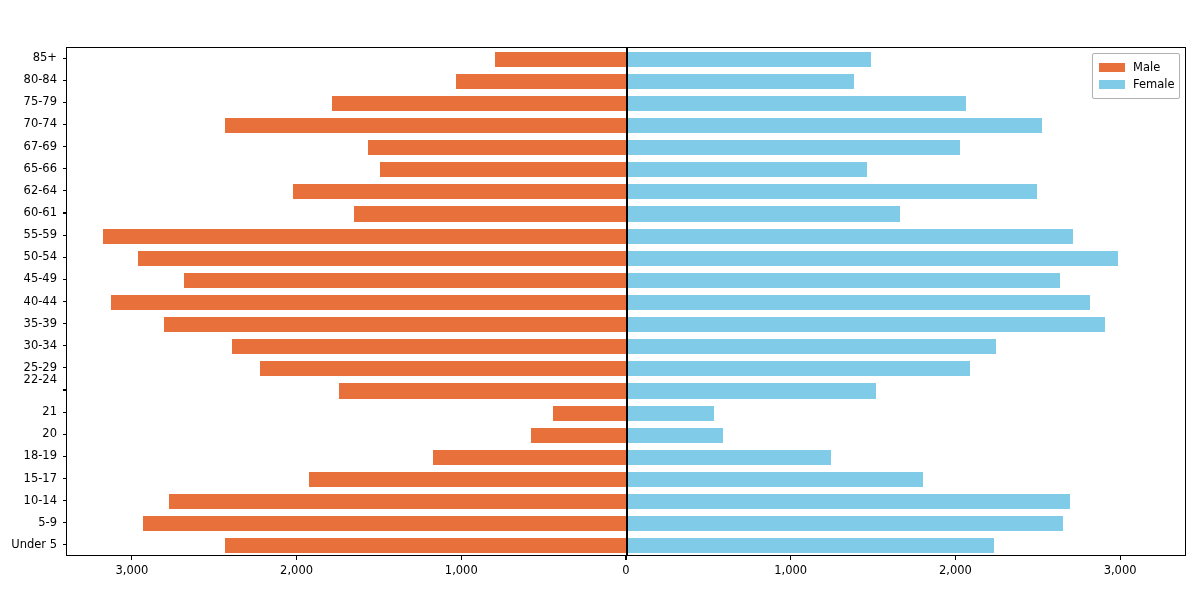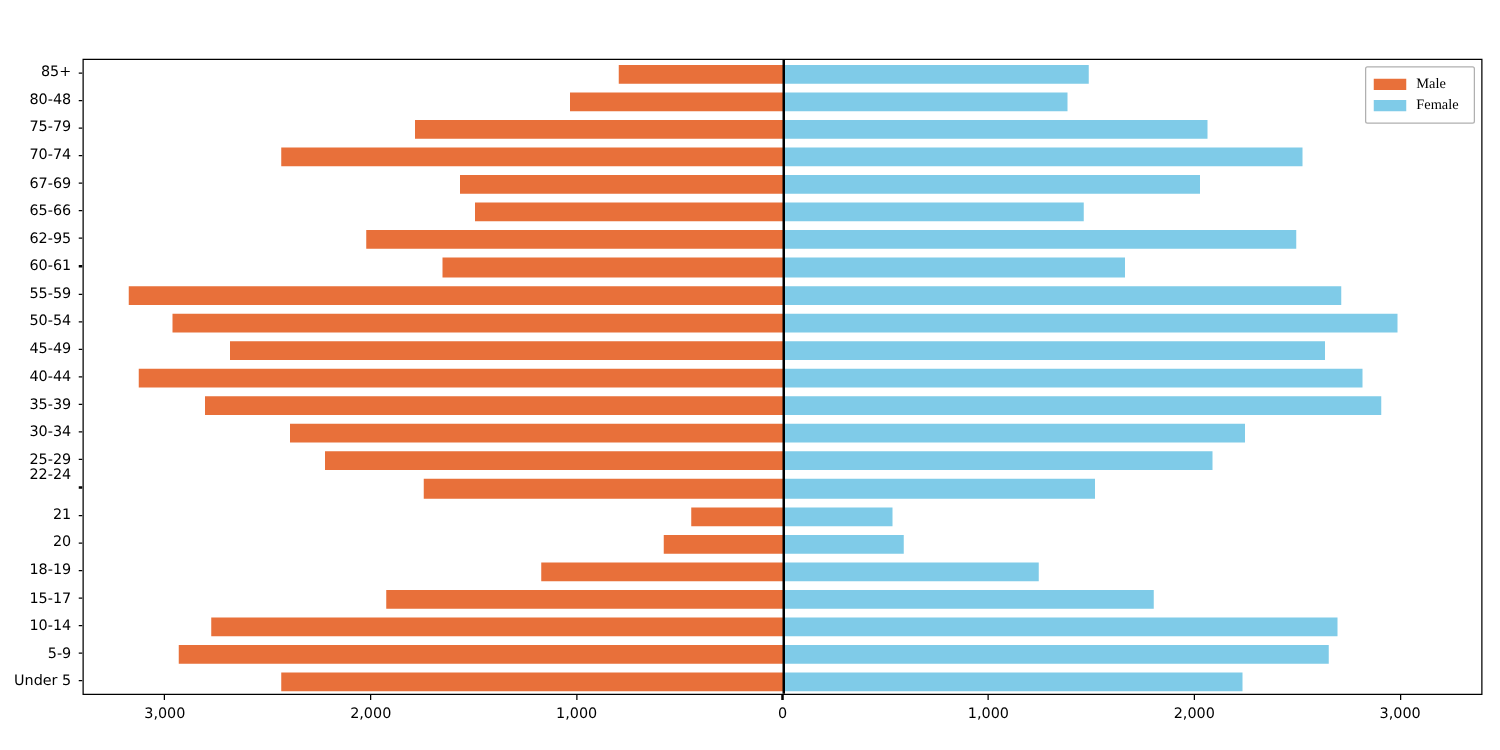--- a/index.html
+++ b/index.html
@@ -147,44 +147,43 @@
   .legend-swatch {
     width: 26px;
     height: 9px;
     margin-right: 8px;
     flex: 0 0 auto;
   }
   .legend-label {
     font-size: 11.5px;
     line-height: 1;
     white-space: nowrap;
-    font-family: Liberation Serif, serif;
   }
 </style>
 </head>
 <body>
 
 <div id="figure">
 
 
   <div id="y-axis">
       <div class="ytick-mark" style="top: 10.5152px;"></div>
       <div class="ytick-label" style="top: 5.06522px;">85+</div>
       <div class="ytick-mark" style="top: 32.6457px;"></div>
-      <div class="ytick-label" style="top: 27.1957px;">80-48</div>
+      <div class="ytick-label" style="top: 27.1957px;">80-84</div>
       <div class="ytick-mark" style="top: 54.7761px;"></div>
       <div class="ytick-label" style="top: 49.3261px;">75-79</div>
       <div class="ytick-mark" style="top: 76.9065px;"></div>
       <div class="ytick-label" style="top: 71.4565px;">70-74</div>
       <div class="ytick-mark" style="top: 99.037px;"></div>
       <div class="ytick-label" style="top: 93.587px;">67-69</div>
       <div class="ytick-mark" style="top: 121.167px;"></div>
       <div class="ytick-label" style="top: 115.717px; padding-left: 38px;">65-66</div>
       <div class="ytick-mark" style="top: 143.298px;"></div>
-      <div class="ytick-label" style="top: 137.848px;">62-95</div>
+      <div class="ytick-label" style="top: 137.848px;">62-64</div>
       <div class="ytick-mark" style="top: 165.428px;"></div>
       <div class="ytick-label" style="top: 159.978px;">60-61</div>
       <div class="ytick-mark" style="top: 187.559px;"></div>
       <div class="ytick-label" style="top: 182.109px;">55-59</div>
       <div class="ytick-mark" style="top: 209.689px;"></div>
       <div class="ytick-label" style="top: 204.239px;">50-54</div>
       <div class="ytick-mark" style="top: 231.82px;"></div>
       <div class="ytick-label" style="top: 226.37px;">45-49</div>
       <div class="ytick-mark" style="top: 253.95px;"></div>
       <div class="ytick-label" style="top: 248.5px;">40-44</div>

